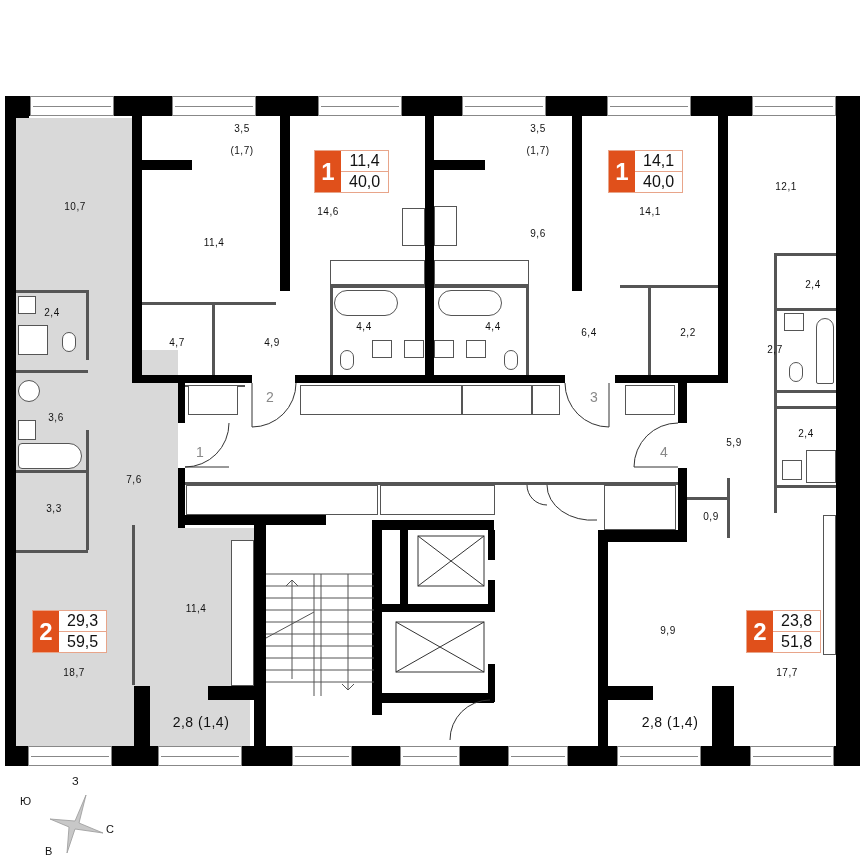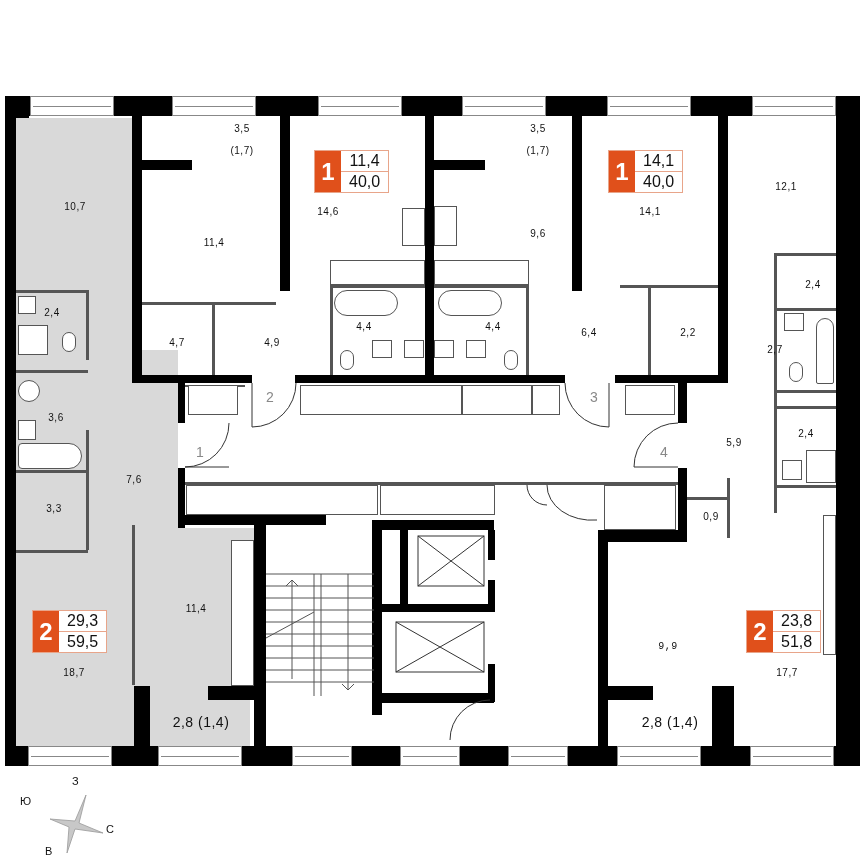--- a/index.html
+++ b/index.html
@@ -257,21 +257,21 @@
     <div class="v">40,0</div>
   </div>
 </div>
 
 <span class="lbl" style="left:786px;top:186px;">12,1</span>
 <span class="lbl" style="left:813px;top:284px;">2,4</span>
 <span class="lbl" style="left:775px;top:349px;">2,7</span>
 <span class="lbl" style="left:734px;top:442px;">5,9</span>
 <span class="lbl" style="left:806px;top:433px;">2,4</span>
 <span class="lbl" style="left:711px;top:516px;">0,9</span>
-<span class="lbl" style="left:668px;top:646px;font-family:Liberation Mono, monospace;">9,9</span>
+<span class="lbl" style="left:668px;top:630px;">9,9</span>
 <span class="lbl" style="left:787px;top:672px;">17,7</span>
 <span class="lbl small" style="left:670px;top:722px;">2,8 (1,4)</span>
 
 <div class="badge" style="left:746px;top:610px;">
   <div class="num">2</div>
   <div class="vals">
     <div class="v">23,8</div>
     <div class="v">51,8</div>
   </div>
 </div>

